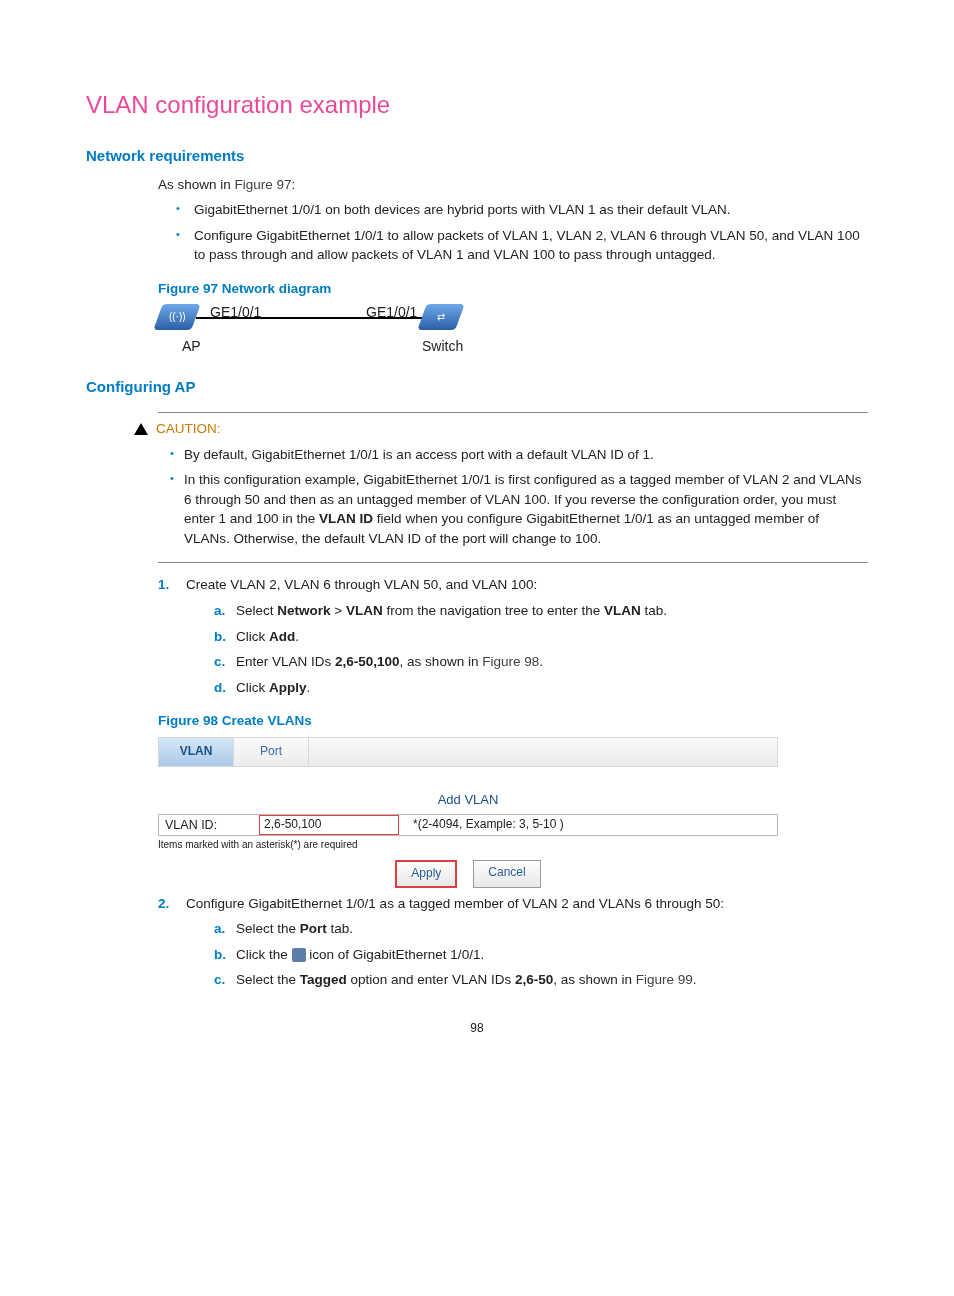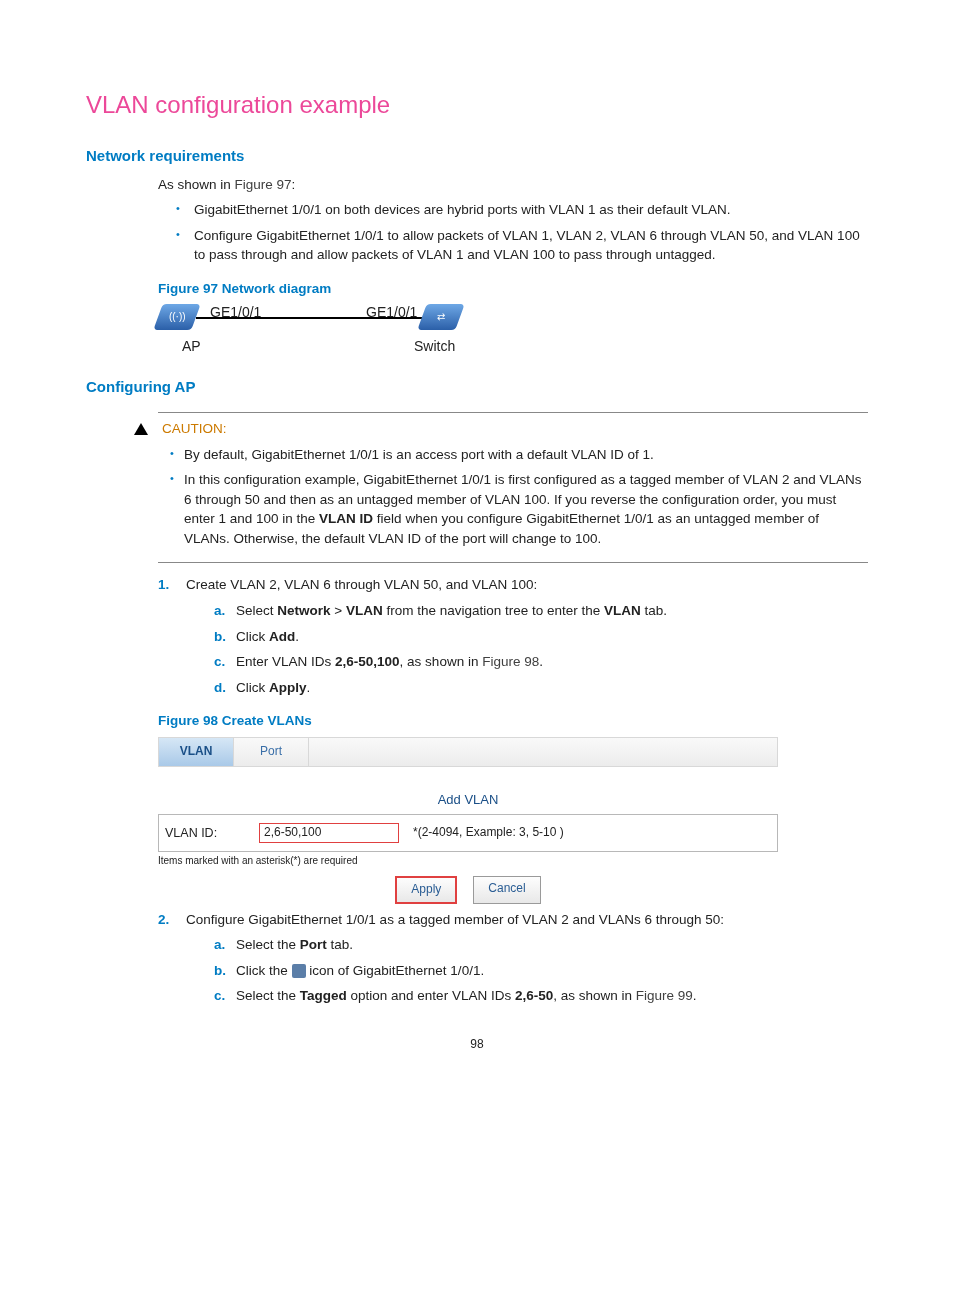--- a/index.html
+++ b/index.html
@@ -56,21 +56,21 @@
     border-top: 1px solid #888;
     border-bottom: 1px solid #888;
     padding: 6px 0 8px 0;
   }
   .caution-head {
     color: #cc7a00;
     font-weight: normal;
     margin-bottom: 6px;
     display:flex;
     align-items:center;
-    gap:14px;
+    gap:8px;
   }
   .warn-icon {
     width:0; height:0;
     border-left:7px solid transparent;
     border-right:7px solid transparent;
     border-bottom:12px solid #000;
     position:relative;
     display:inline-block;
     margin-left: -24px;
   }
@@ -140,21 +140,21 @@
     width:38px; height:26px;
     transform: skewX(-20deg);
     display:flex; align-items:center; justify-content:center;
   }
   .dev.ap { left:0; top:0; background: linear-gradient(#6ea8e6,#2b5fa8); border-radius:4px; }
   .dev.sw { left:264px; top:0; background: linear-gradient(#6ea8e6,#2b5fa8); border-radius:4px; }
   .dev span { transform: skewX(20deg); color:#fff; font-size:10px; }
   .wire { position:absolute; left:38px; top:13px; width:226px; height:2px; background:#000; }
   .dlabel { position:absolute; font-size:14px; }
   .dlabel.ap { left:24px; top:32px; }
-  .dlabel.sw { left:256px; top:32px; }
+  .dlabel.sw { left:264px; top:32px; }
   .dlabel.ge1 { left:52px; top:-2px; }
   .dlabel.ge2 { left:208px; top:-2px; }
 
   
   .shot98 { margin: 6px 0 6px 72px; width: 620px; }
   .tabbar {
     display:flex;
     border:1px solid #d8d8d8;
     background: linear-gradient(#f9f9f9,#ececec);
     height:28px;
@@ -164,21 +164,21 @@
     width:74px;
     display:flex; align-items:center; justify-content:center;
     font-size:12px;
     border-right:1px solid #d8d8d8;
   }
   .tabbar .tab.active { background: linear-gradient(#d6e7f6,#a9c9e8); color:#1a4f87; font-weight:bold; }
   .tabbar .tab.inactive { color:#3a6fa8; }
   .addvlan-title { color:#1a4f87; font-size:13px; margin:24px 0 4px 0;text-align:center; }
   .vform {
     border:1px solid #b8b8b8; background:#fff;
-    padding:8px 6px;
+    padding:0 6px;
     display:flex; align-items:center; gap:14px;
     font-size:12.5px;
   }
   .vform .lbl { width:80px; }
   .vform .inp {
     width:130px; height:18px;
     border:1px solid #e04040;
     padding:0 4px; font-size:12px;
     display:flex; align-items:center;
   }

